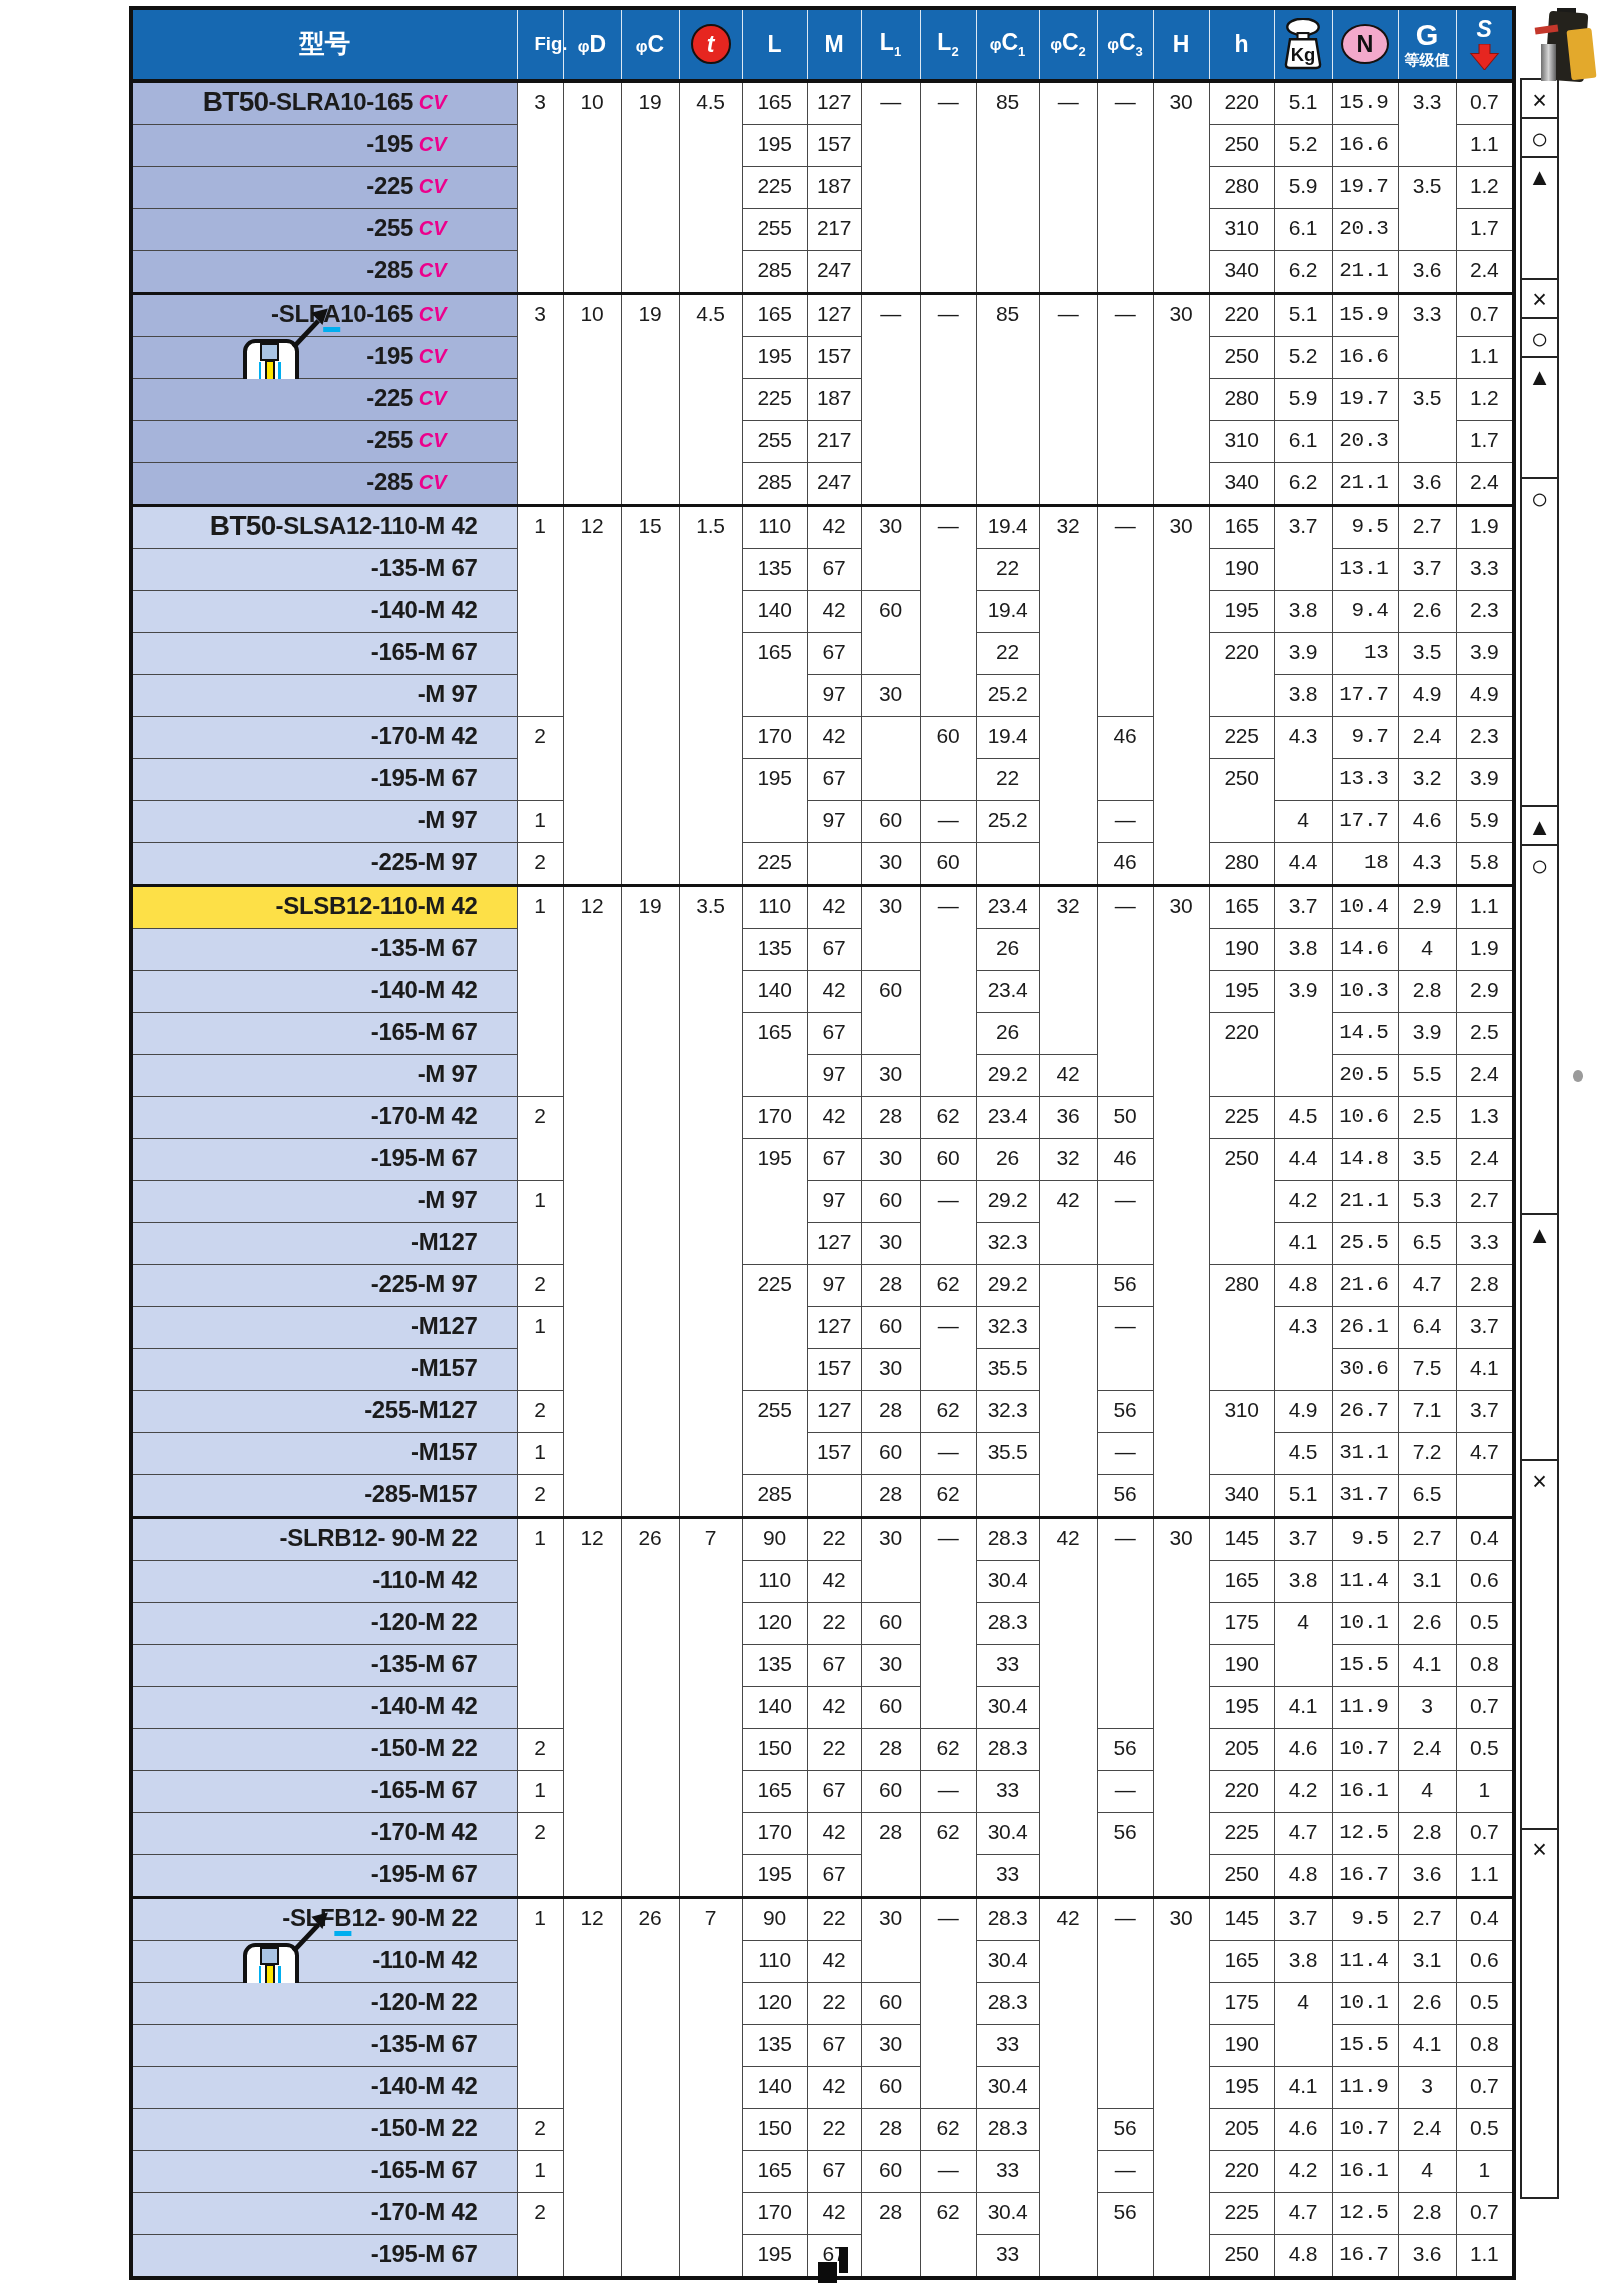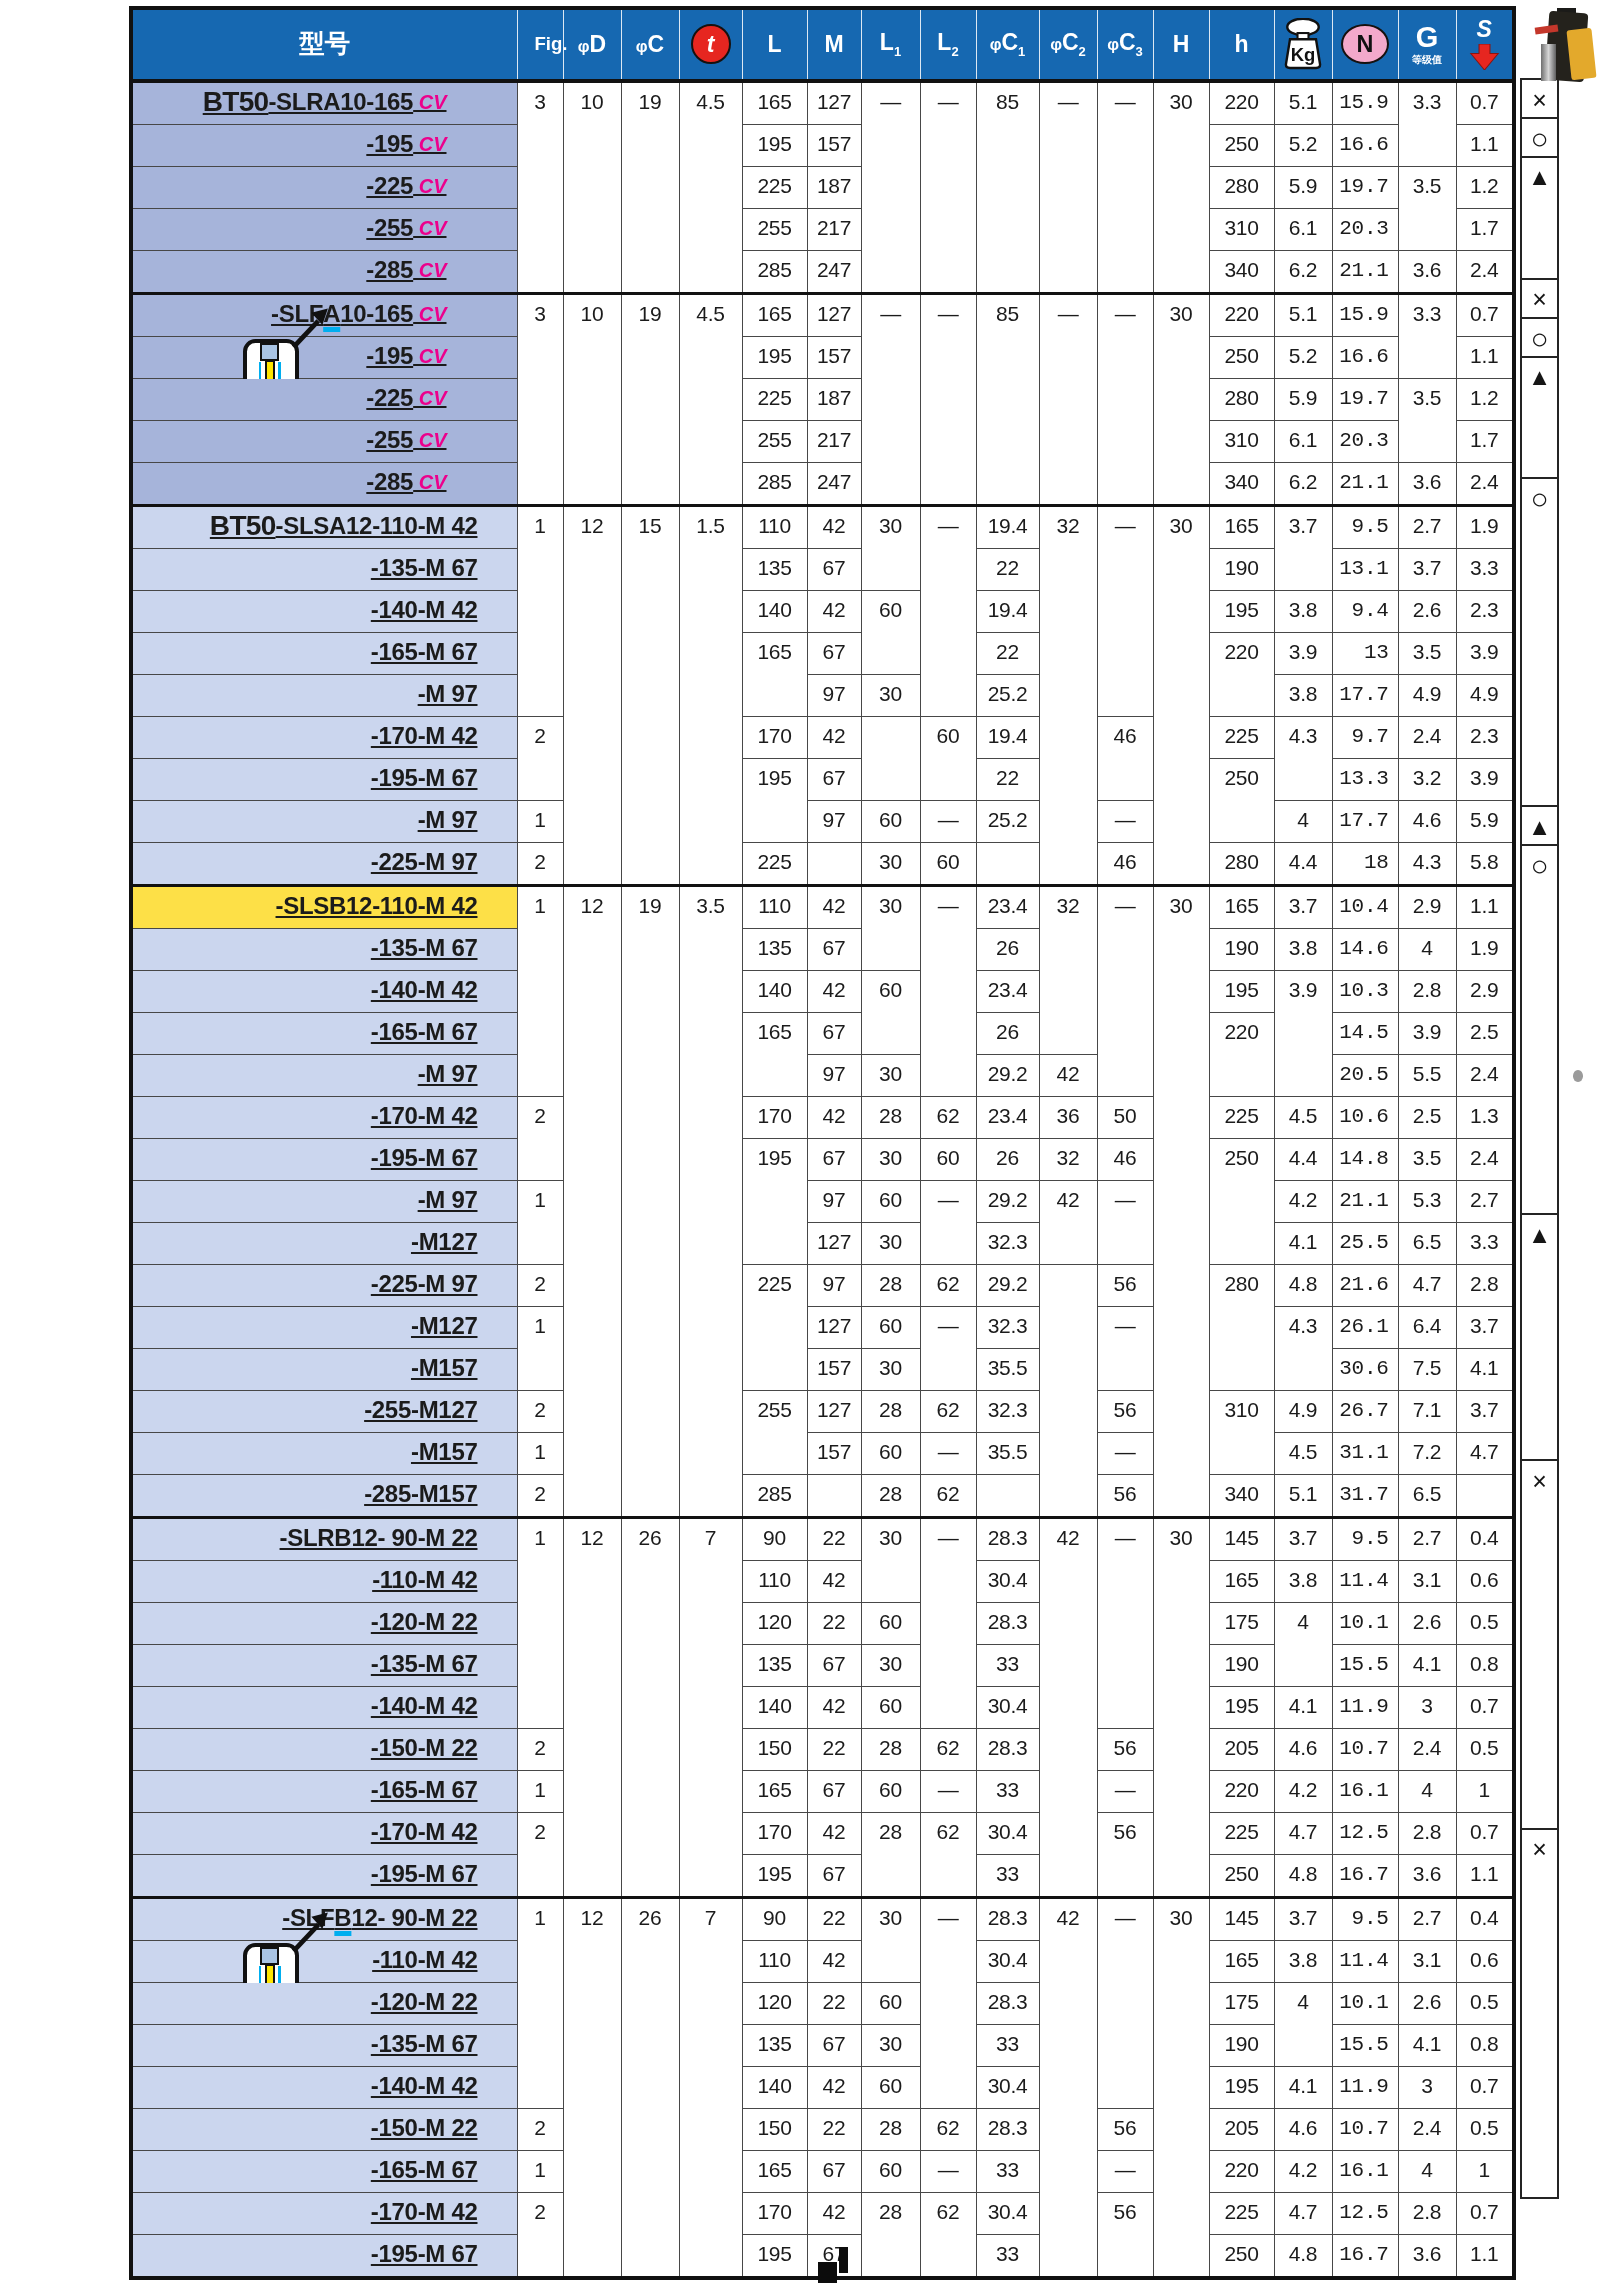--- a/index.html
+++ b/index.html
@@ -8,37 +8,37 @@
 
   
   #main-table-mount{position:absolute;left:129px;top:5.5px;}
   table.spec{border-collapse:collapse;table-layout:fixed;width:1382px;border:4.1px solid #111;}
   table.spec th{background:#1668b1;height:69px;padding:0;border-right:1.4px solid rgba(255,255,255,.85);border-bottom:4.1px solid #111;vertical-align:middle;}
   table.spec th:last-child{border-right:none;}
   table.spec td{border:1.4px solid #474747;padding:0;height:41px;vertical-align:top;overflow:visible;}
   tr.sec-top td{border-top:3.4px solid #111;}
   td .cellv{display:flex;align-items:center;justify-content:center;height:39px;font-size:21px;letter-spacing:-0.3px;white-space:nowrap;}
   td.c-N .cellv{justify-content:flex-end;padding-right:9px;font-family:Liberation Mono, monospace;}
-  td.model{text-align:right;position:relative;text-decoration:underline;}
+  td.model{text-align:right;position:relative;}
   td.model .mwrap{display:flex;align-items:center;justify-content:flex-end;height:39px;white-space:pre;}
   .sec0 td.model .mwrap,.sec1 td.model .mwrap{padding-right:70px;}
   .sec2 td.model .mwrap,.sec3 td.model .mwrap,.sec4 td.model .mwrap,.sec5 td.model .mwrap{padding-right:39px;}
   td.model span{font-weight:700;font-size:24px;letter-spacing:-0.3px;}
   td.model span.mpre{font-size:28px;font-weight:900;letter-spacing:-0.7px;}
   td.model span.cv{color:#ec008c;font-style:italic;font-weight:800;font-size:20px;letter-spacing:0;}
   td.model span.u{text-decoration:underline;text-decoration-color:#00aeef;text-decoration-thickness:4.8px;text-underline-offset:4.8px;}
 
   
   .hwrap{display:flex;flex-direction:column;align-items:center;justify-content:center;gap:2.8px;color:#fff;font-weight:700;}
   .hlabel{font-size:23px;line-height:1;}
   .hlabel .phi{font-size:16.5px;font-weight:700;}
   .hlabel sub{font-size:13px;}
   .hlabel-model{font-size:25.4px;}
   .hlabel-fig{font-size:18.6px;padding-left:22px;}
-  .hsub{font-size:10px;line-height:1;}
+  .hsub{font-size:15px;line-height:1;}
   .t-badge{width:36px;height:36px;border-radius:50%;background:#e62620;border:2.1px solid #16110f;display:flex;align-items:center;justify-content:center;color:#fff;font-weight:900;font-size:23px;font-style:italic;}
   .n-badge{width:44px;height:36px;border-radius:50%;background:#f3a9cb;border:2.1px solid #16110f;display:flex;align-items:center;justify-content:center;color:#111;font-weight:900;font-size:23.4px;}
 
   
   #symbol-col-mount{position:absolute;left:1520px;top:78px;width:39px;}
   .symbox{box-sizing:border-box;border:2.1px solid #242424;background:#fff;margin-top:-2.1px;display:flex;justify-content:center;align-items:flex-start;}
   .symbox:first-child{margin-top:0;}
   .symbox .symv{height:40px;display:flex;align-items:center;font-size:25px;color:#161616;}
   .symbox .sym-circle{font-size:30px;}
   .symbox .sym-tri{font-size:23.4px;}

